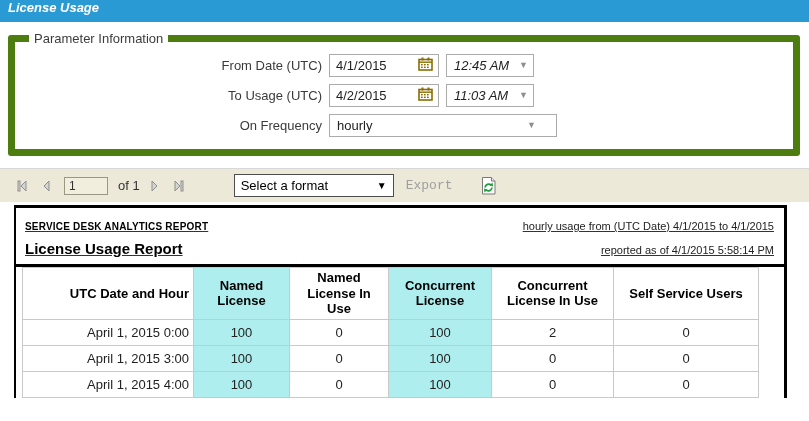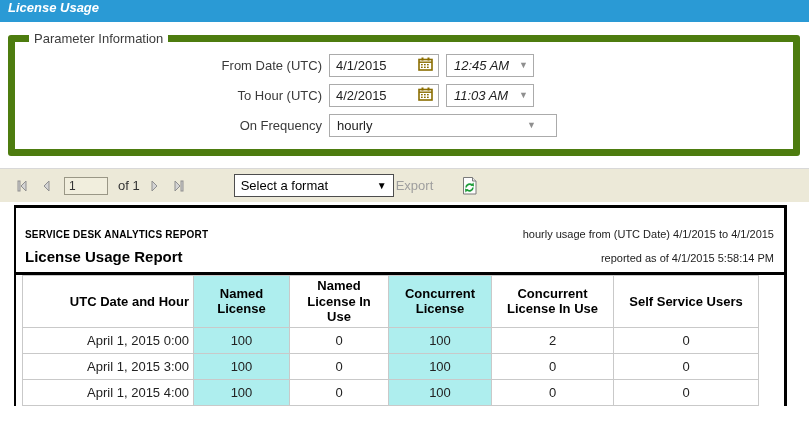--- a/index.html
+++ b/index.html
@@ -34,28 +34,28 @@
   .pg + .pg { margin-left:15px; }
   .pg svg { display:block; }
   .page-input { width:44px; height:18px; margin-left:14px; font-size:12px;
     font-family:"Liberation Sans", sans-serif; background:#f1eedd;
     border:1px solid #9a9786; padding-left:4px; color:#333; }
   .of-label { margin:0 11px 0 10px; font-size:13px; color:#333; }
   .fmt-select { width:160px; height:23px; margin-left:50px; border:1px solid #4d4d4d;
     background:#fff; display:flex; align-items:center; padding:0 6px; font-size:13px; color:#000; }
   .fmt-select .val { flex:1; }
   .fmt-select .dd-arrow { color:#000; font-size:10px; }
-  .export-label { margin-left:2px; font-size:13px; color:#9e9e9e; }
+  .export-label { margin-left:12px; font-size:13px; color:#9e9e9e;font-family:Liberation Mono, monospace; }
   .refresh-btn { margin-left:26px; width:20px; height:22px; display:flex;
     align-items:center; justify-content:center; cursor:pointer; }
 
   
   .report { margin:3px 0 0 14px; width:773px; background:#fff;
     border-top:3px solid #000; border-left:2px solid #000; border-right:3px solid #000; }
-  .report-head { padding:20px 10px 7px 9px; }
+  .report-head { padding:12px 10px 7px 9px;text-decoration:underline; }
   .rh-row { display:flex; justify-content:space-between; align-items:baseline; }
   .rh-row.second { margin-top:8px; }
   .rh-org { font-size:10px; font-weight:bold; color:#000; letter-spacing:.2px; }
   .rh-title { font-size:15px; font-weight:bold; color:#000; }
   .rh-meta { font-size:11px; color:#222; }
   .black-divider { height:3px; background:#000; }
 
   .table-wrap { padding-left:6px; }
   table.usage { border-collapse:collapse; table-layout:fixed; font-size:13px; }
   col.c0{width:171px} col.c1{width:96px} col.c2{width:99px}
@@ -98,21 +98,21 @@
         </svg>
       </span>
     </div>
     <div class="box time-box">
       <span class="val">12:45 AM</span>
       <span class="dd-arrow">▼</span>
     </div>
   </div>
 
   <div class="param-row">
-    <div class="param-label">To Hour (UTC)</div>
+    <div class="param-label">To Usage (UTC)</div>
     <div class="box date-box">
       <span class="val">4/2/2015</span>
       <span>
         <svg width="15" height="14" viewBox="0 0 15 14">
           <rect x="1" y="2.5" width="13" height="10.5" fill="none" stroke="#8A6D00" stroke-width="1.6"></rect>
           <rect x="3.5" y="0.5" width="2" height="3" fill="#8A6D00"></rect>
           <rect x="9.5" y="0.5" width="2" height="3" fill="#8A6D00"></rect>
           <rect x="1" y="4.5" width="13" height="1.4" fill="#8A6D00"></rect>
           <g fill="#8A6D00">
             <rect x="3" y="7" width="1.7" height="1.4"></rect>

